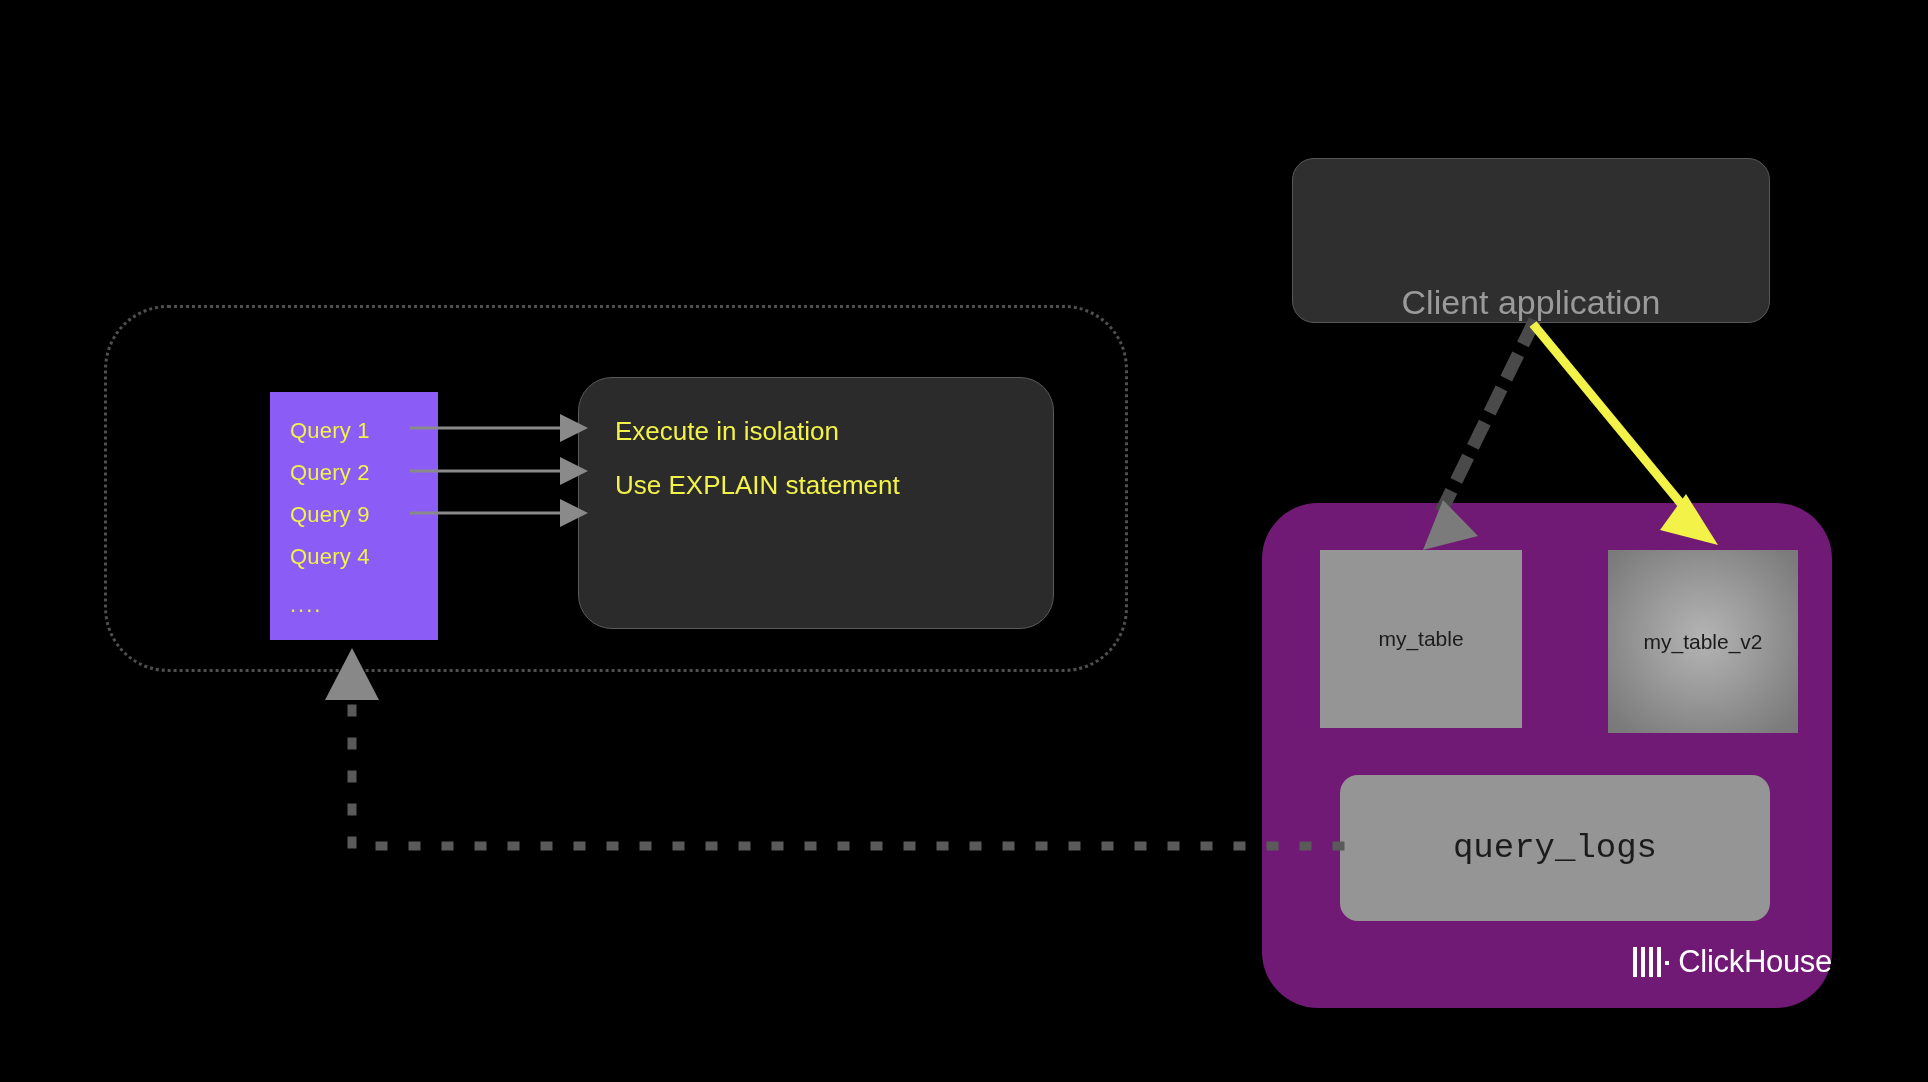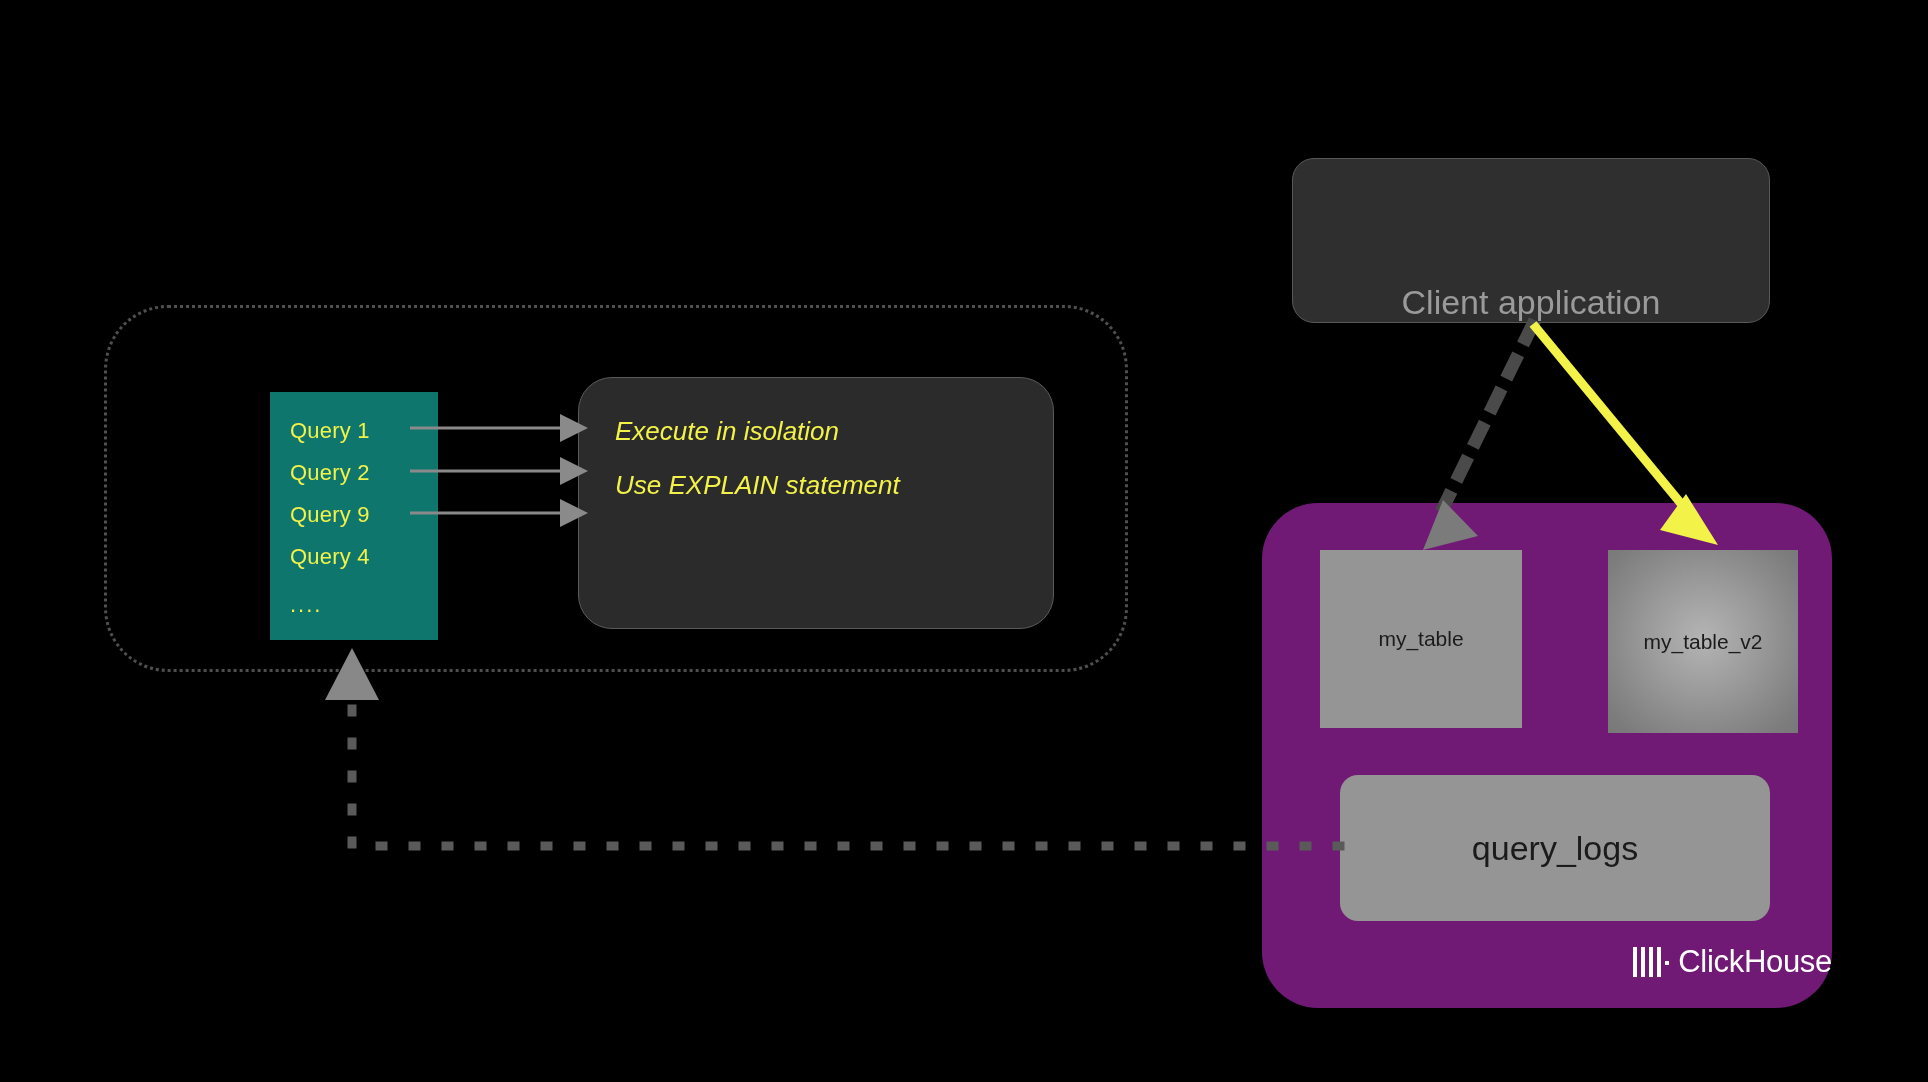--- a/index.html
+++ b/index.html
@@ -30,21 +30,21 @@
     border-radius: 64px;
     box-sizing: border-box;
   }
 
   
   #query-list {
     left: 270px;
     top: 392px;
     width: 168px;
     height: 248px;
-    background: #0f766e;
+    background: #8b5cf6;
     box-sizing: border-box;
     padding: 18px 0 0 20px;
   }
   #query-list .q {
     color: #f2f249;
     font-size: 22px;
     line-height: 42px;
     white-space: nowrap;
     letter-spacing: 0.2px;
   }
@@ -60,21 +60,20 @@
   #investigation-card {
     left: 578px;
     top: 377px;
     width: 476px;
     height: 252px;
     background: #2b2b2b;
     border: 1px solid #5a5a5a;
     border-radius: 34px;
     box-sizing: border-box;
     padding: 34px 0 0 36px;
-    font-style: italic;
   }
   #investigation-card .line {
     color: #f2f249;
     font-size: 26px;
     line-height: 38px;
     white-space: nowrap;
   }
   #investigation-card .line.gap { margin-top: 16px; }
   #investigation-card .caption {
     position: absolute;
@@ -143,21 +142,21 @@
         #b4b4b4 0%, #a9a9a9 18%, #9a9a9a 42%, #8a8a8a 66%, #7c7c7c 88%, #787878 100%);
     text-decoration: underline;
   }
   #tile-query-logs {
     left: 78px;
     top: 272px;
     width: 430px;
     height: 146px;
     border-radius: 18px;
   }
-  #tile-query-logs .tlabel { font-size: 34px; }
+  #tile-query-logs .tlabel { font-size: 34px; font-family: Liberation Mono, monospace; }
 
   
   #clickhouse-logo {
     position: absolute;
     left: 0; right: 0;
     bottom: 28px;
     display: flex;
     align-items: center;
     justify-content: flex-end;
     gap: 9px;

